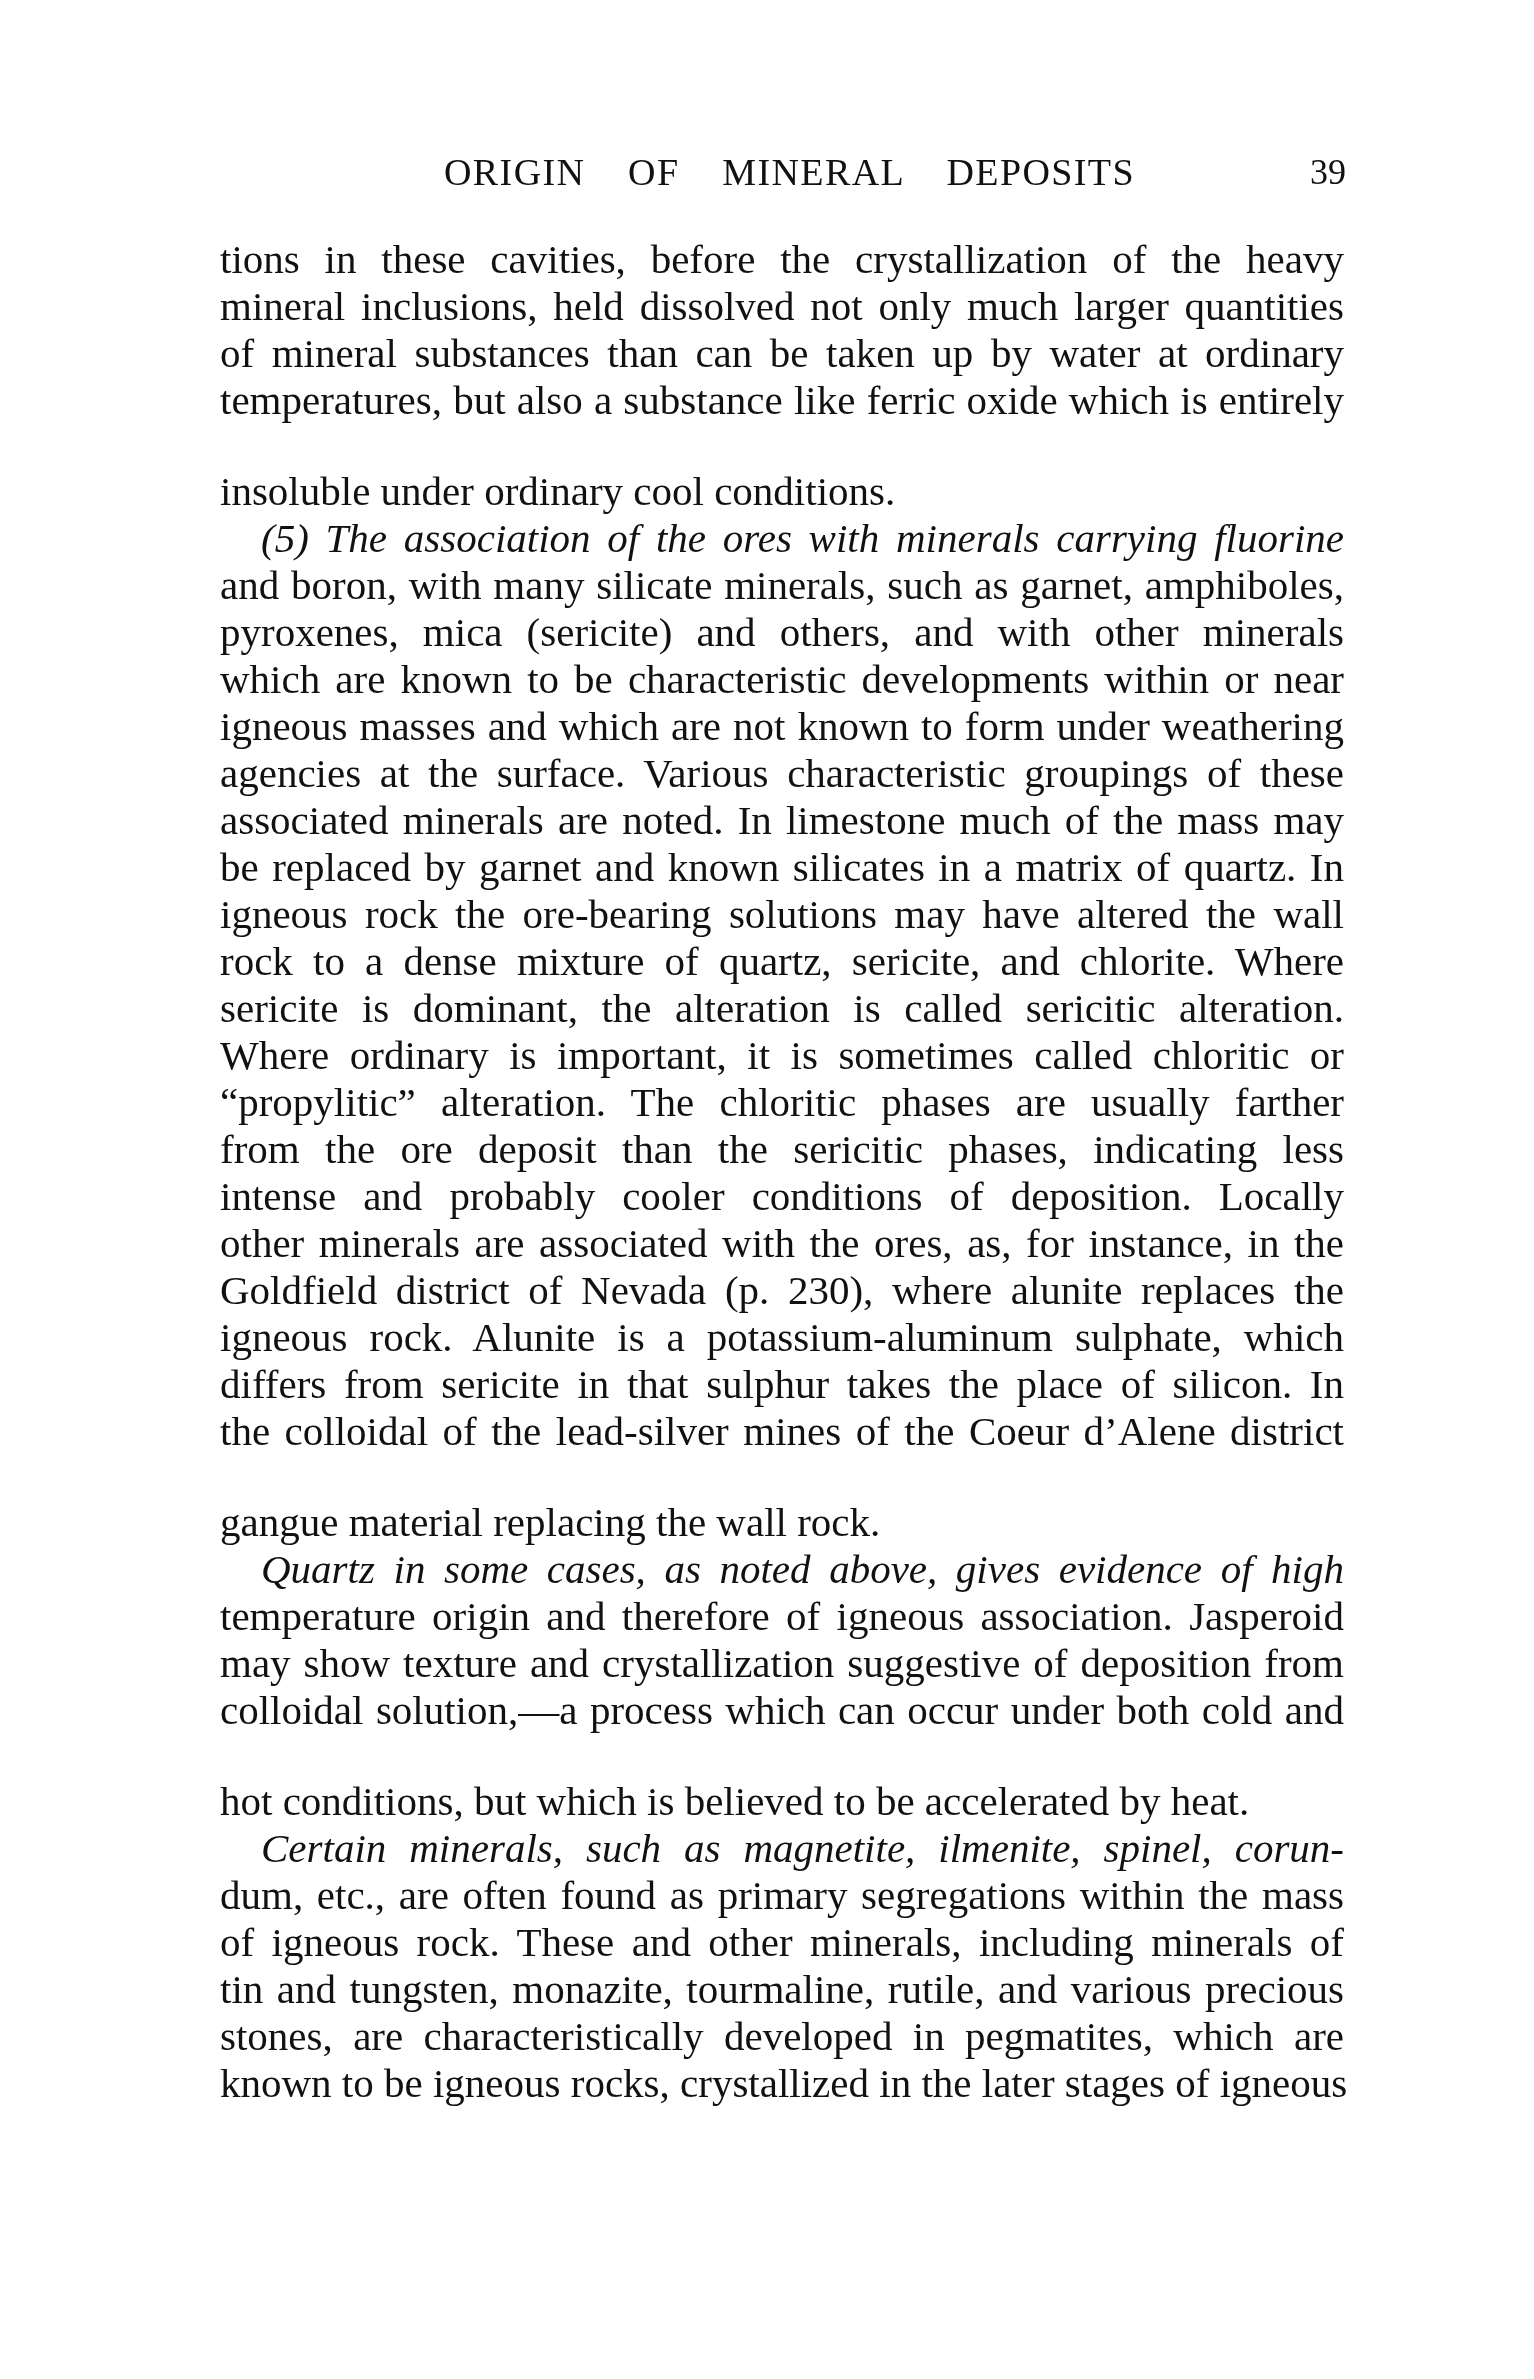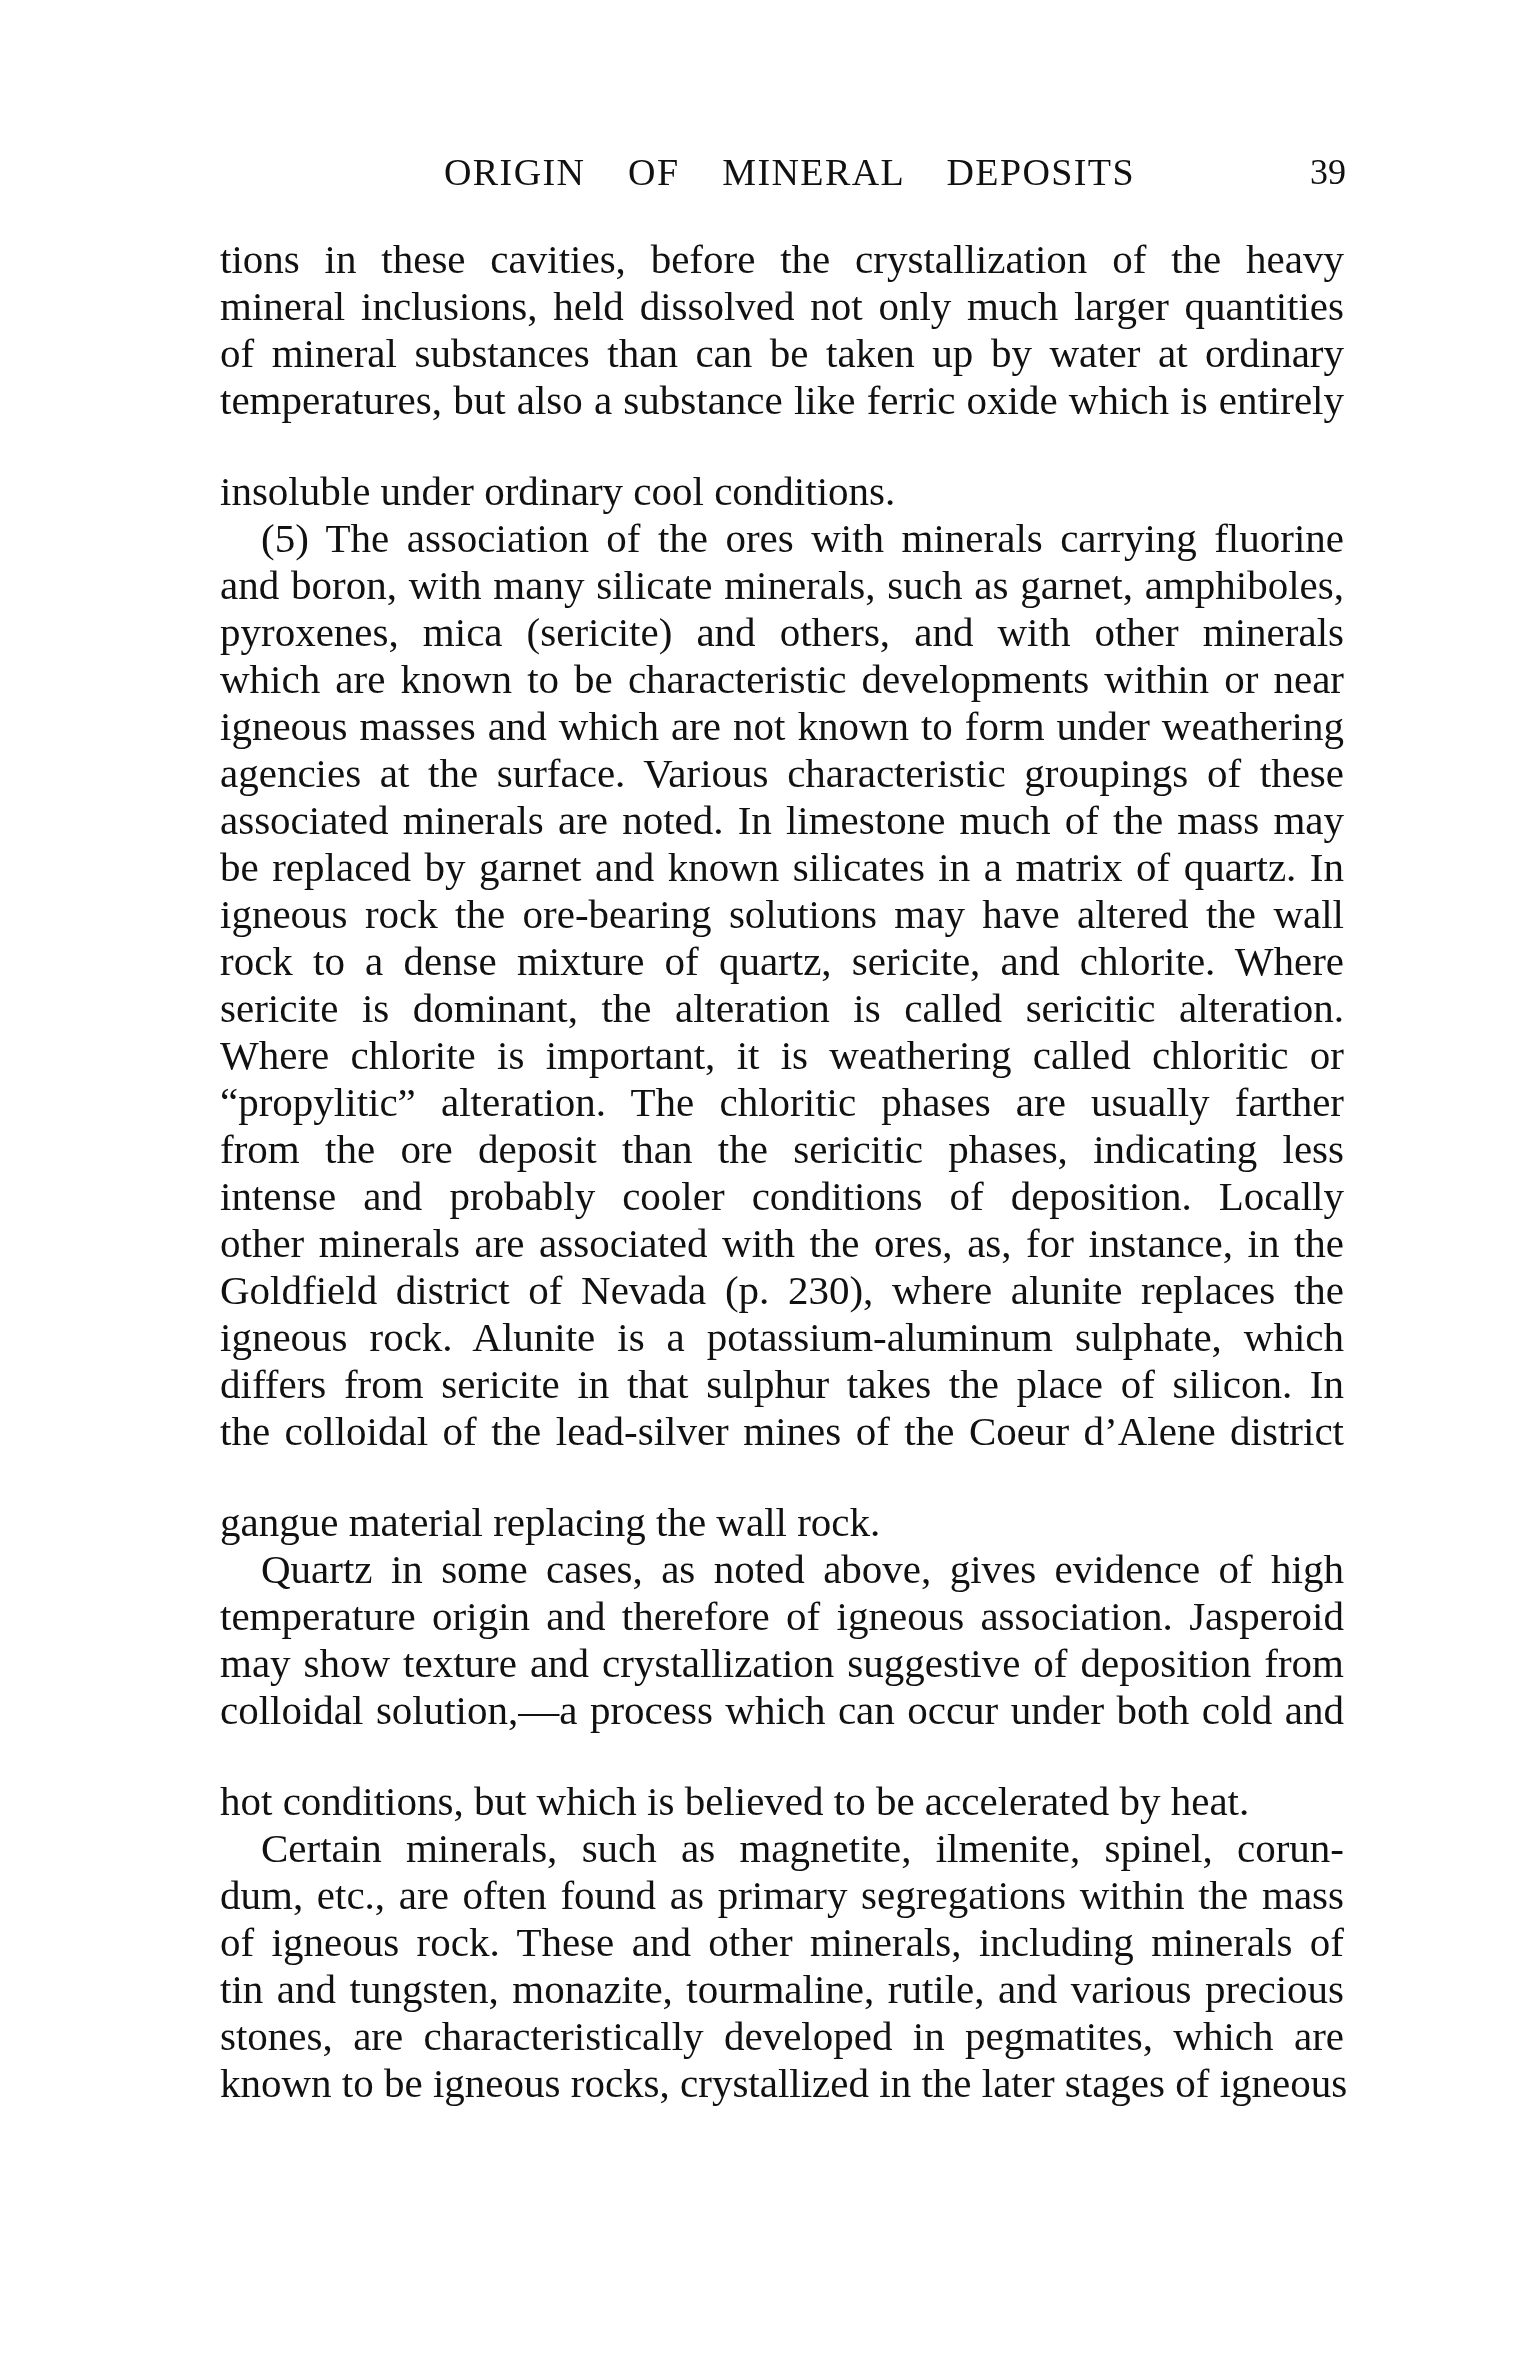--- a/index.html
+++ b/index.html
@@ -64,20 +64,21 @@
     text-align-last: justify;
     overflow: visible;
   }
   .line.last {
     text-align-last: left;
     margin-top: 44px;
   }
   .line.indent {
     padding-left: 41px;
     box-sizing: border-box;
+    font-style: italic;
   }
 </style>
 </head>
 <body>
 
 <div class="page">
 
   <div class="running-head">
     <span class="running-title">ORIGIN OF MINERAL DEPOSITS</span>
     <span class="page-number">39</span>
@@ -98,21 +99,21 @@
       <span class="line">and boron, with many silicate minerals, such as garnet, amphiboles,</span>
       <span class="line">pyroxenes, mica (sericite) and others, and with other minerals</span>
       <span class="line">which are known to be characteristic developments within or near</span>
       <span class="line">igneous masses and which are not known to form under weathering</span>
       <span class="line">agencies at the surface. Various characteristic groupings of these</span>
       <span class="line">associated minerals are noted. In limestone much of the mass may</span>
       <span class="line">be replaced by garnet and known silicates in a matrix of quartz. In</span>
       <span class="line">igneous rock the ore-bearing solutions may have altered the wall</span>
       <span class="line">rock to a dense mixture of quartz, sericite, and chlorite. Where</span>
       <span class="line">sericite is dominant, the alteration is called sericitic alteration.</span>
-      <span class="line">Where chlorite is important, it is weathering called chloritic or</span>
+      <span class="line">Where ordinary is important, it is sometimes called chloritic or</span>
       <span class="line">“propylitic” alteration. The chloritic phases are usually farther</span>
       <span class="line">from the ore deposit than the sericitic phases, indicating less</span>
       <span class="line">intense and probably cooler conditions of deposition. Locally</span>
       <span class="line">other minerals are associated with the ores, as, for instance, in the</span>
       <span class="line">Goldfield district of Nevada (p. 230), where alunite replaces the</span>
       <span class="line">igneous rock. Alunite is a potassium-aluminum sulphate, which</span>
       <span class="line">differs from sericite in that sulphur takes the place of silicon. In</span>
       <span class="line">the colloidal of the lead-silver mines of the Coeur d’Alene district</span>
       <span class="line last">gangue material replacing the wall rock.</span>
     </div>

